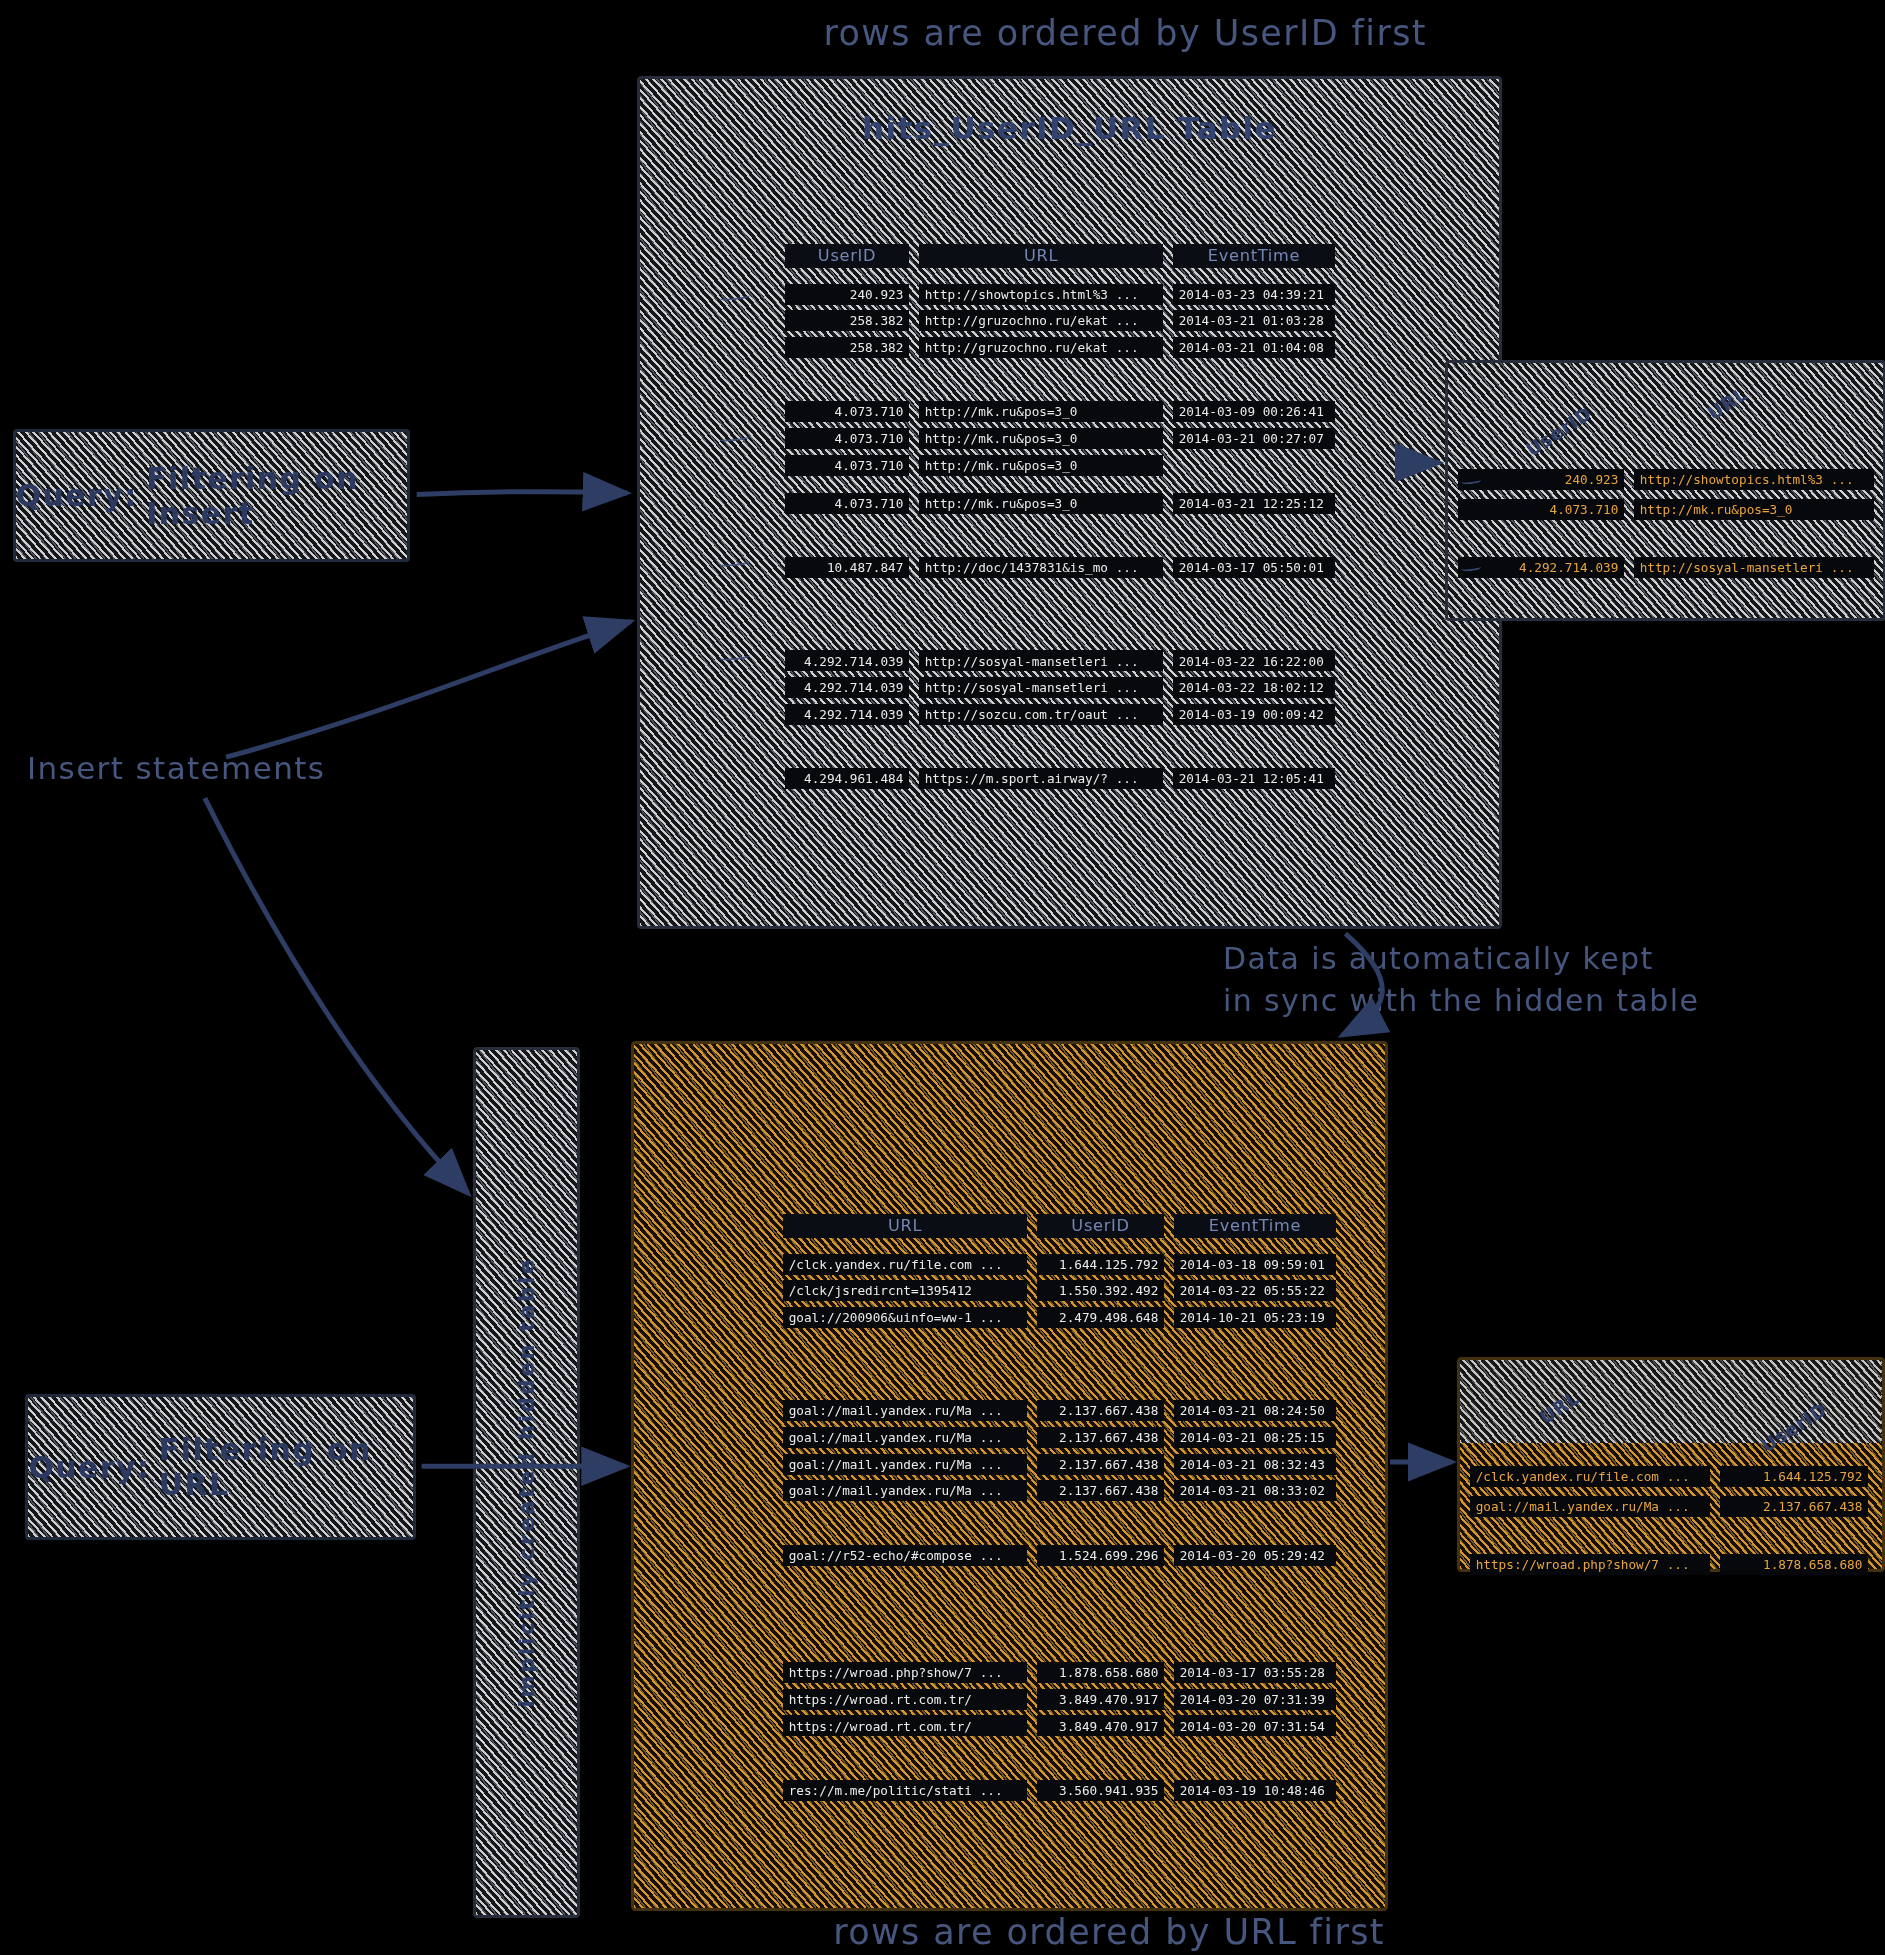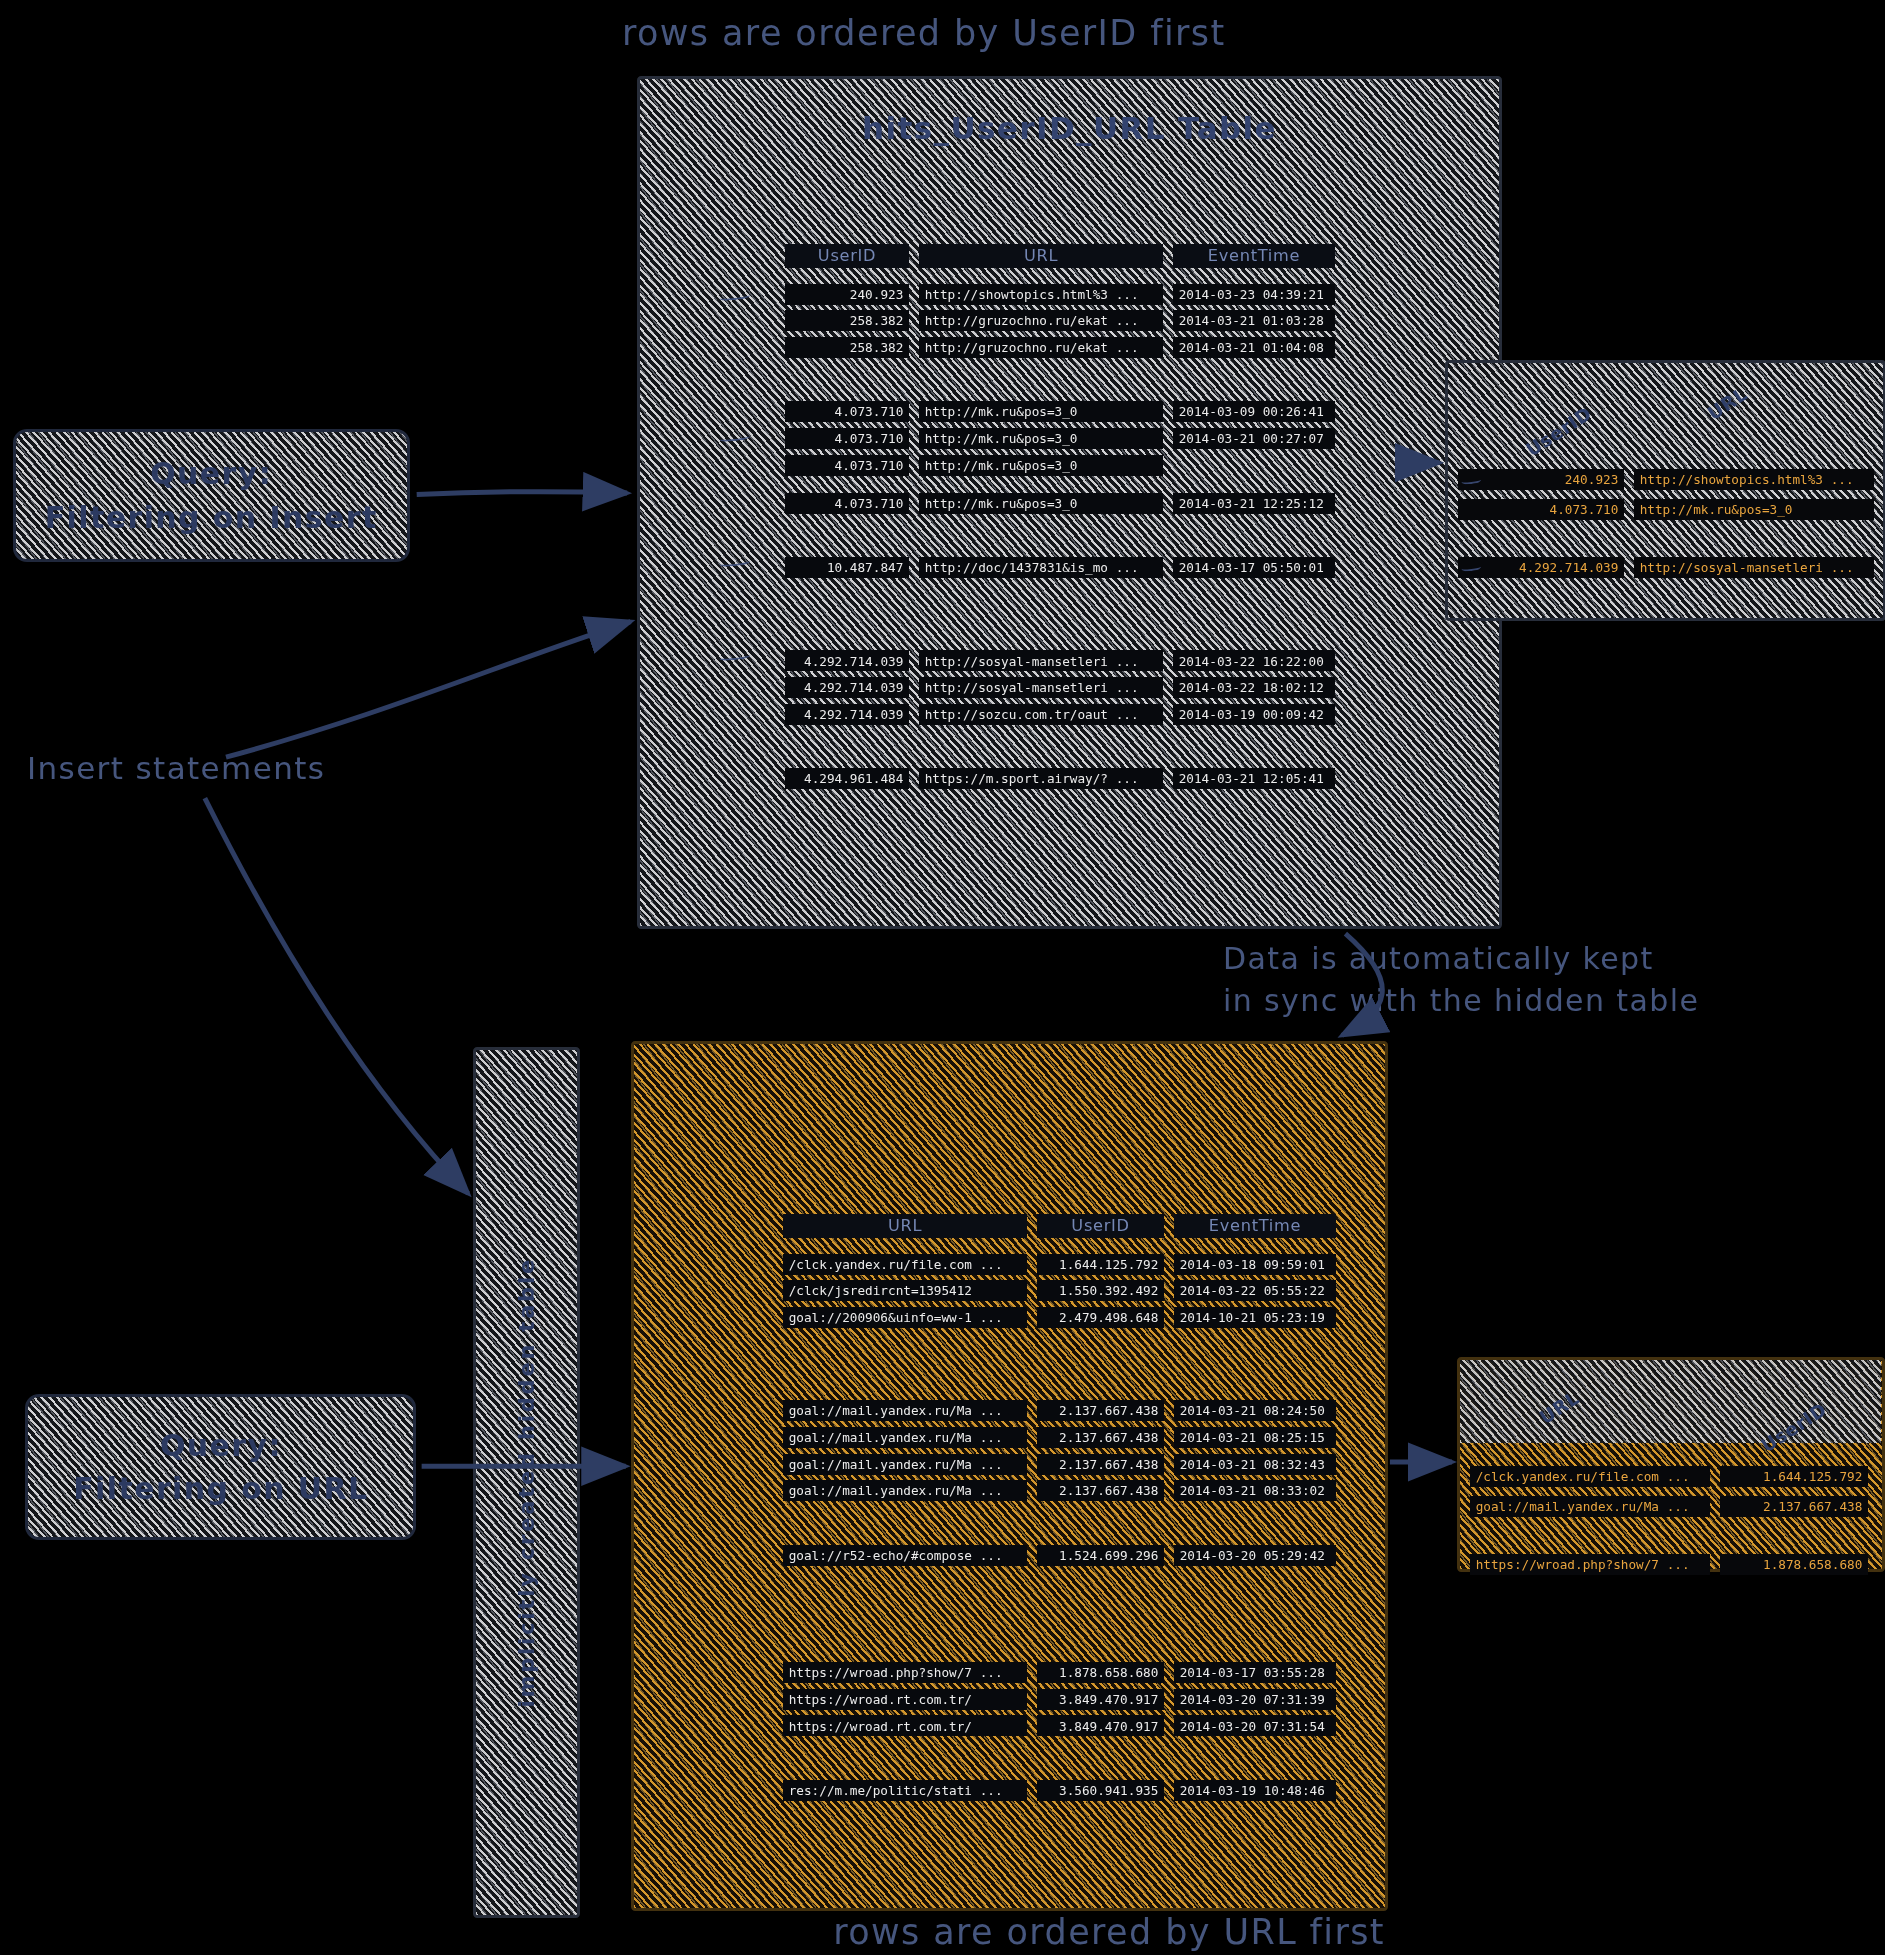--- a/index.html
+++ b/index.html
@@ -43,22 +43,22 @@
   .thead{margin-bottom:15.5px}
   .thead .hcell{background:#0a0d14;color:#7587b4;font-family:"DejaVu Sans",sans-serif;
     font-size:16.2px;text-align:center;height:24px;line-height:21px;padding:1.4px 4.2px;letter-spacing:0.7px}
   .tgap{margin-bottom:5.7px}
   .gap-s{height:5.7px}.gap-m{height:32px}.gap-l{height:61px}.gap-xl{height:85px}
   .rgap{height:20px;margin-bottom:8.5px}
   .rtbl .trow{margin-bottom:8.5px}
   .rtbl .cell{color:#e9a53f;background:#07080b}
 
   
-  .qbox{display:flex;flex-direction:column;justify-content:center;align-items:center;gap:8.5px;
-    border:3.5px solid #20283c;border-radius:14px}
+  .qbox{display:flex;flex-direction:row;justify-content:center;align-items:center;gap:8.5px;
+    border:3.5px solid #20283c;border-radius:4px}
   .qline{color:#2c3a61;font-size:30px;letter-spacing:1.4px;font-weight:bold}
 
   
   .vbar{display:flex;align-items:center;justify-content:center;border:3.5px solid #272d3a;border-radius:4.2px}
   .vtext{writing-mode:vertical-rl;transform:rotate(180deg);color:#2e3d66;font-size:21px;
     letter-spacing:2.8px;white-space:nowrap;font-weight:bold}
 
   
   .diag{position:absolute;color:#2f3f6a;font-size:18.4px;transform:rotate(-33deg);
     letter-spacing:0.7px;z-index:3;font-weight:bold}
@@ -82,21 +82,21 @@
     </defs>
     <path d="M590,700 C700,695 790,695 888,698" stroke="#2e3d63" stroke-width="7" fill="none" marker-end="url(#ah)"></path>
     <path d="M320,1072 C550,1010 720,935 893,880" stroke="#2e3d63" stroke-width="7" fill="none" marker-end="url(#ah)"></path>
     <path d="M290,1130 C400,1350 520,1540 663,1690" stroke="#2e3d63" stroke-width="7" fill="none" marker-end="url(#ah)"></path>
     <path d="M1980,655 C2000,655 2018,655 2038,655" stroke="#2e3d63" stroke-width="7" fill="none" marker-end="url(#ah)"></path>
     <path d="M1905,1322 C1985,1392 1965,1432 1900,1466" stroke="#2e3d63" stroke-width="7" fill="none" marker-end="url(#ah)"></path>
     <path d="M597,2076 C700,2076 790,2076 886,2076" stroke="#2e3d63" stroke-width="7" fill="none" marker-end="url(#ah)"></path>
     <path d="M1968,2070 C2000,2070 2028,2070 2056,2070" stroke="#2e3d63" stroke-width="7" fill="none" marker-end="url(#ah)"></path>
   </svg>
 
-  <div class="abs annotation big" style="left:622px;top:12.7px;width:805px;text-align:left">rows are ordered by UserID first</div>
+  <div class="abs annotation big" style="left:622px;top:12.7px;width:805px;text-align:right">rows are ordered by UserID first</div>
 
   <div class="abs hatch-gray panel" style="left:637px;top:76px;width:865px;height:853px">
     <div class="panel-title" style="top:31px">hits_UserID_URL Table</div>
     <div class="tbl cols-main" style="left:145px;top:165px;width:565px">
         <div class="trow thead">
           <div class="hcell">UserID</div>
           <div class="hcell">URL</div>
           <div class="hcell">EventTime</div>
         </div>
         <div class="trow">

